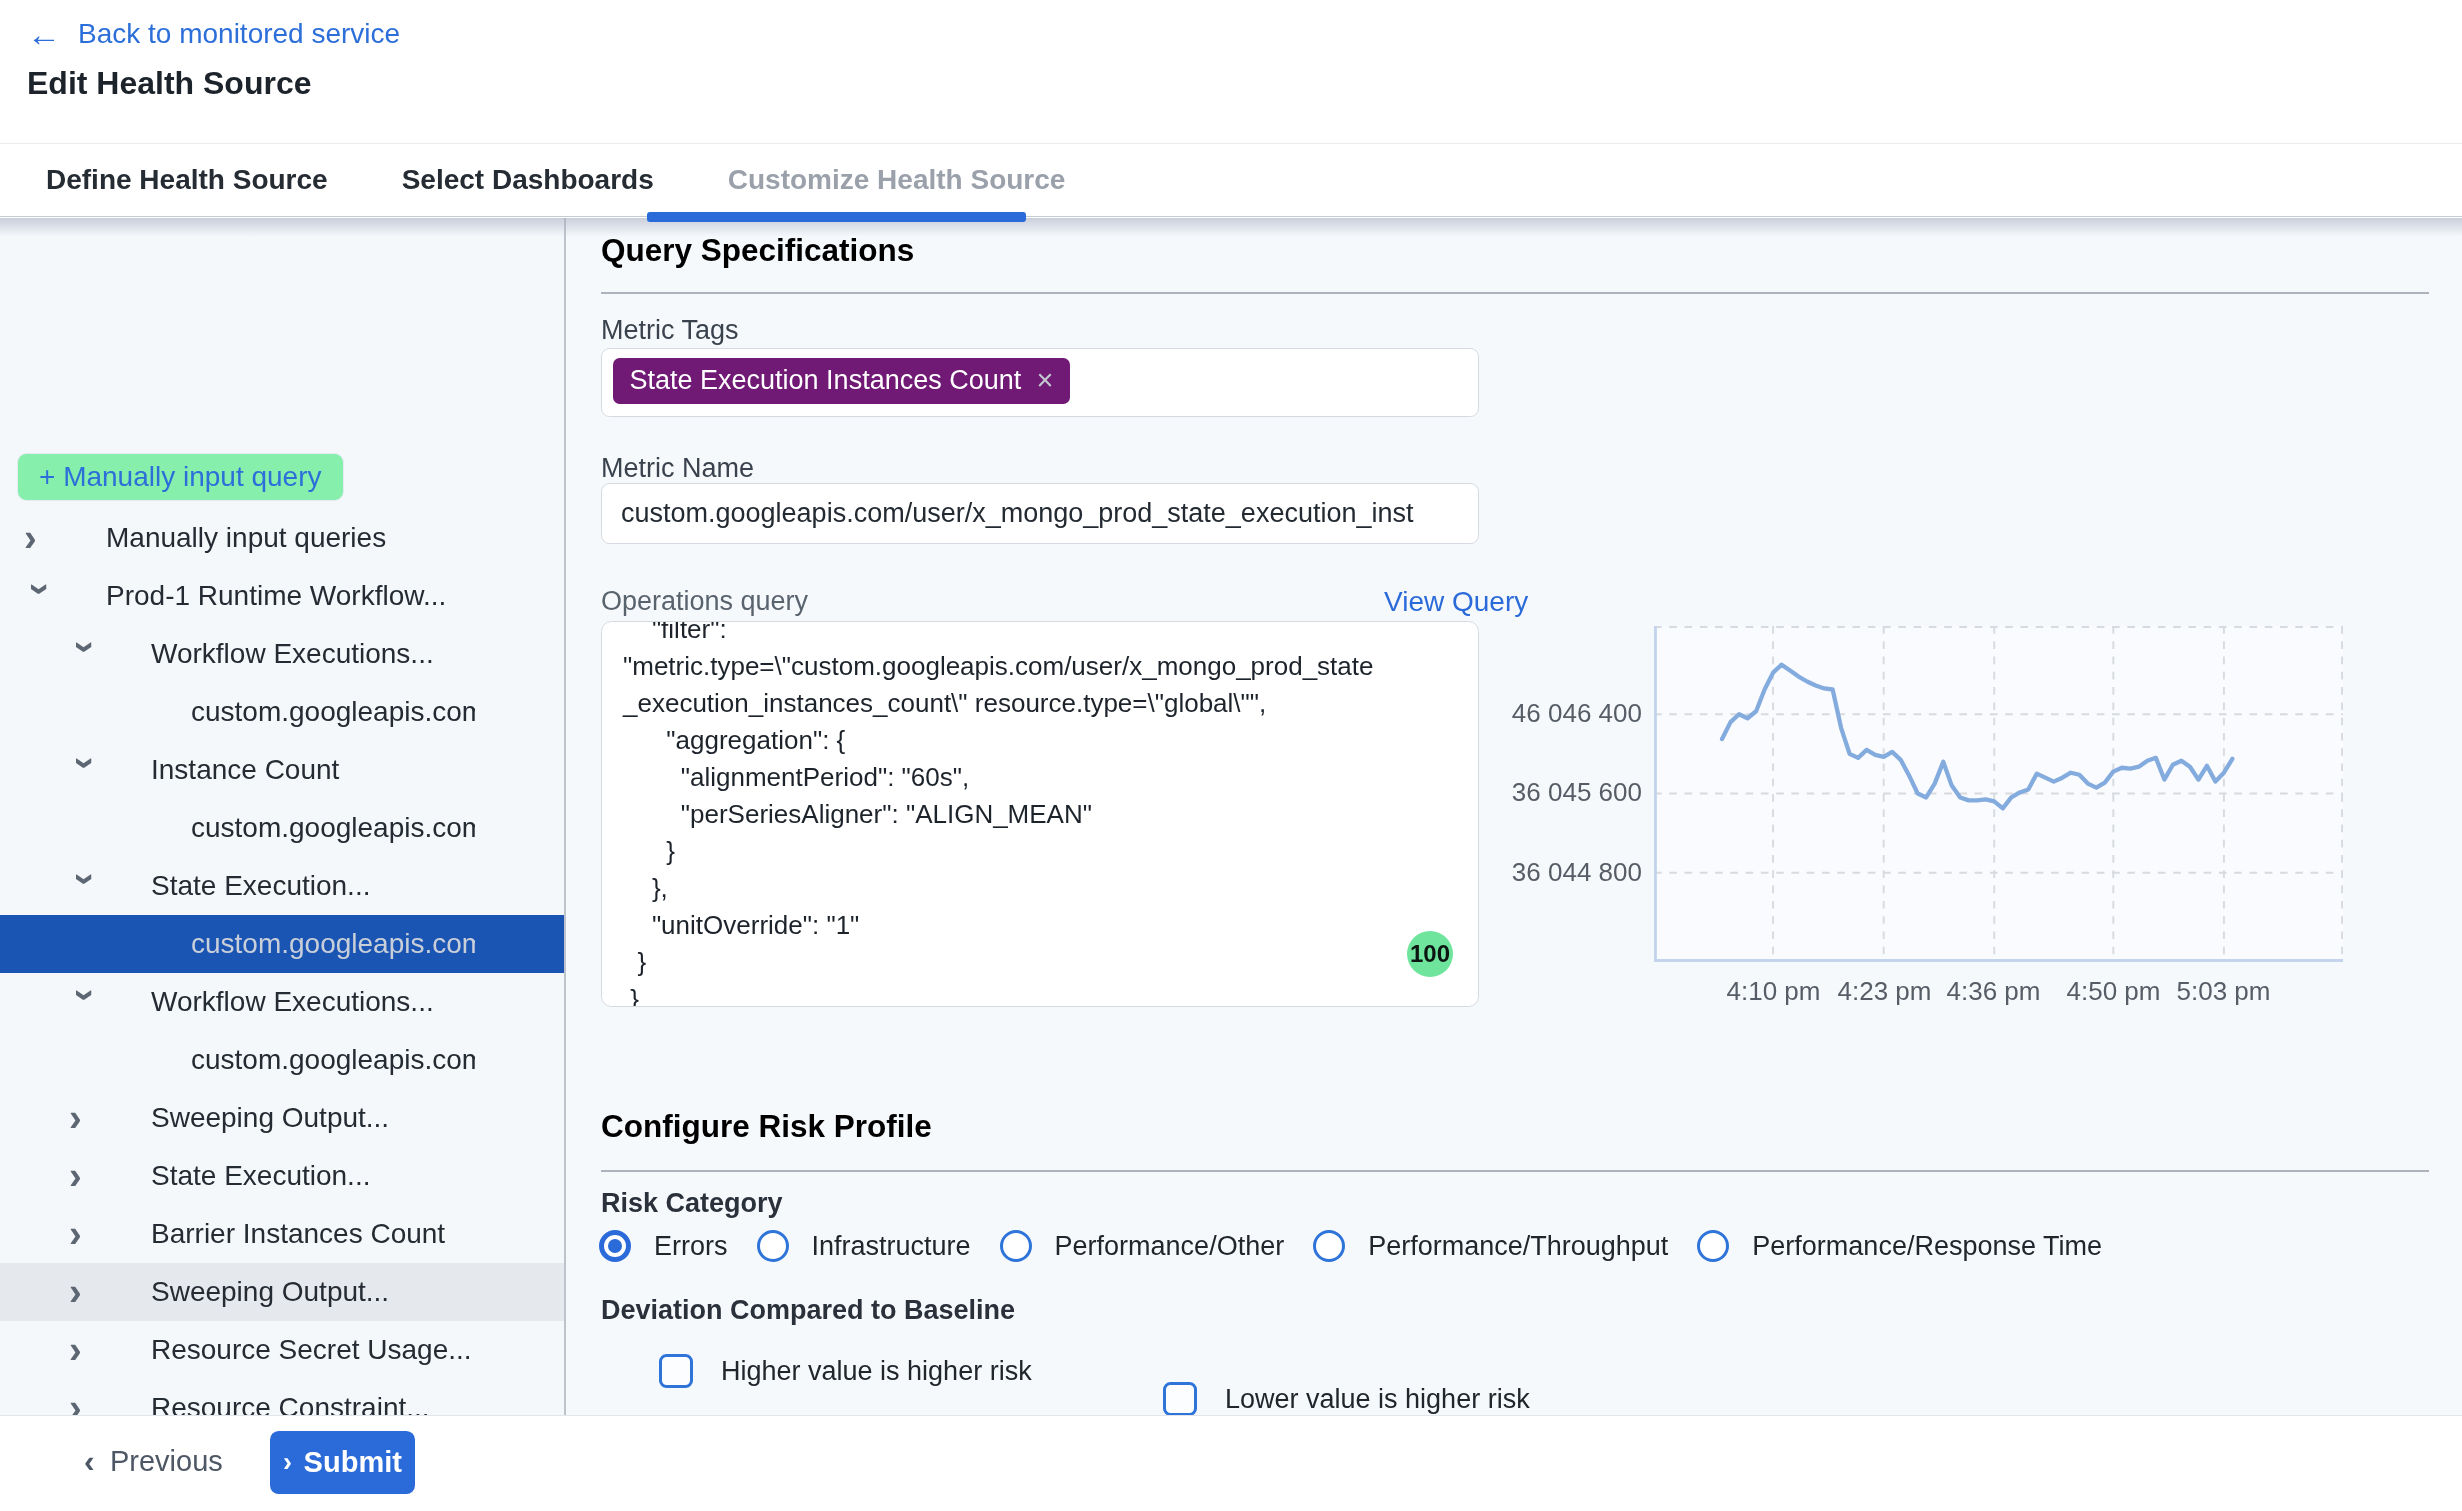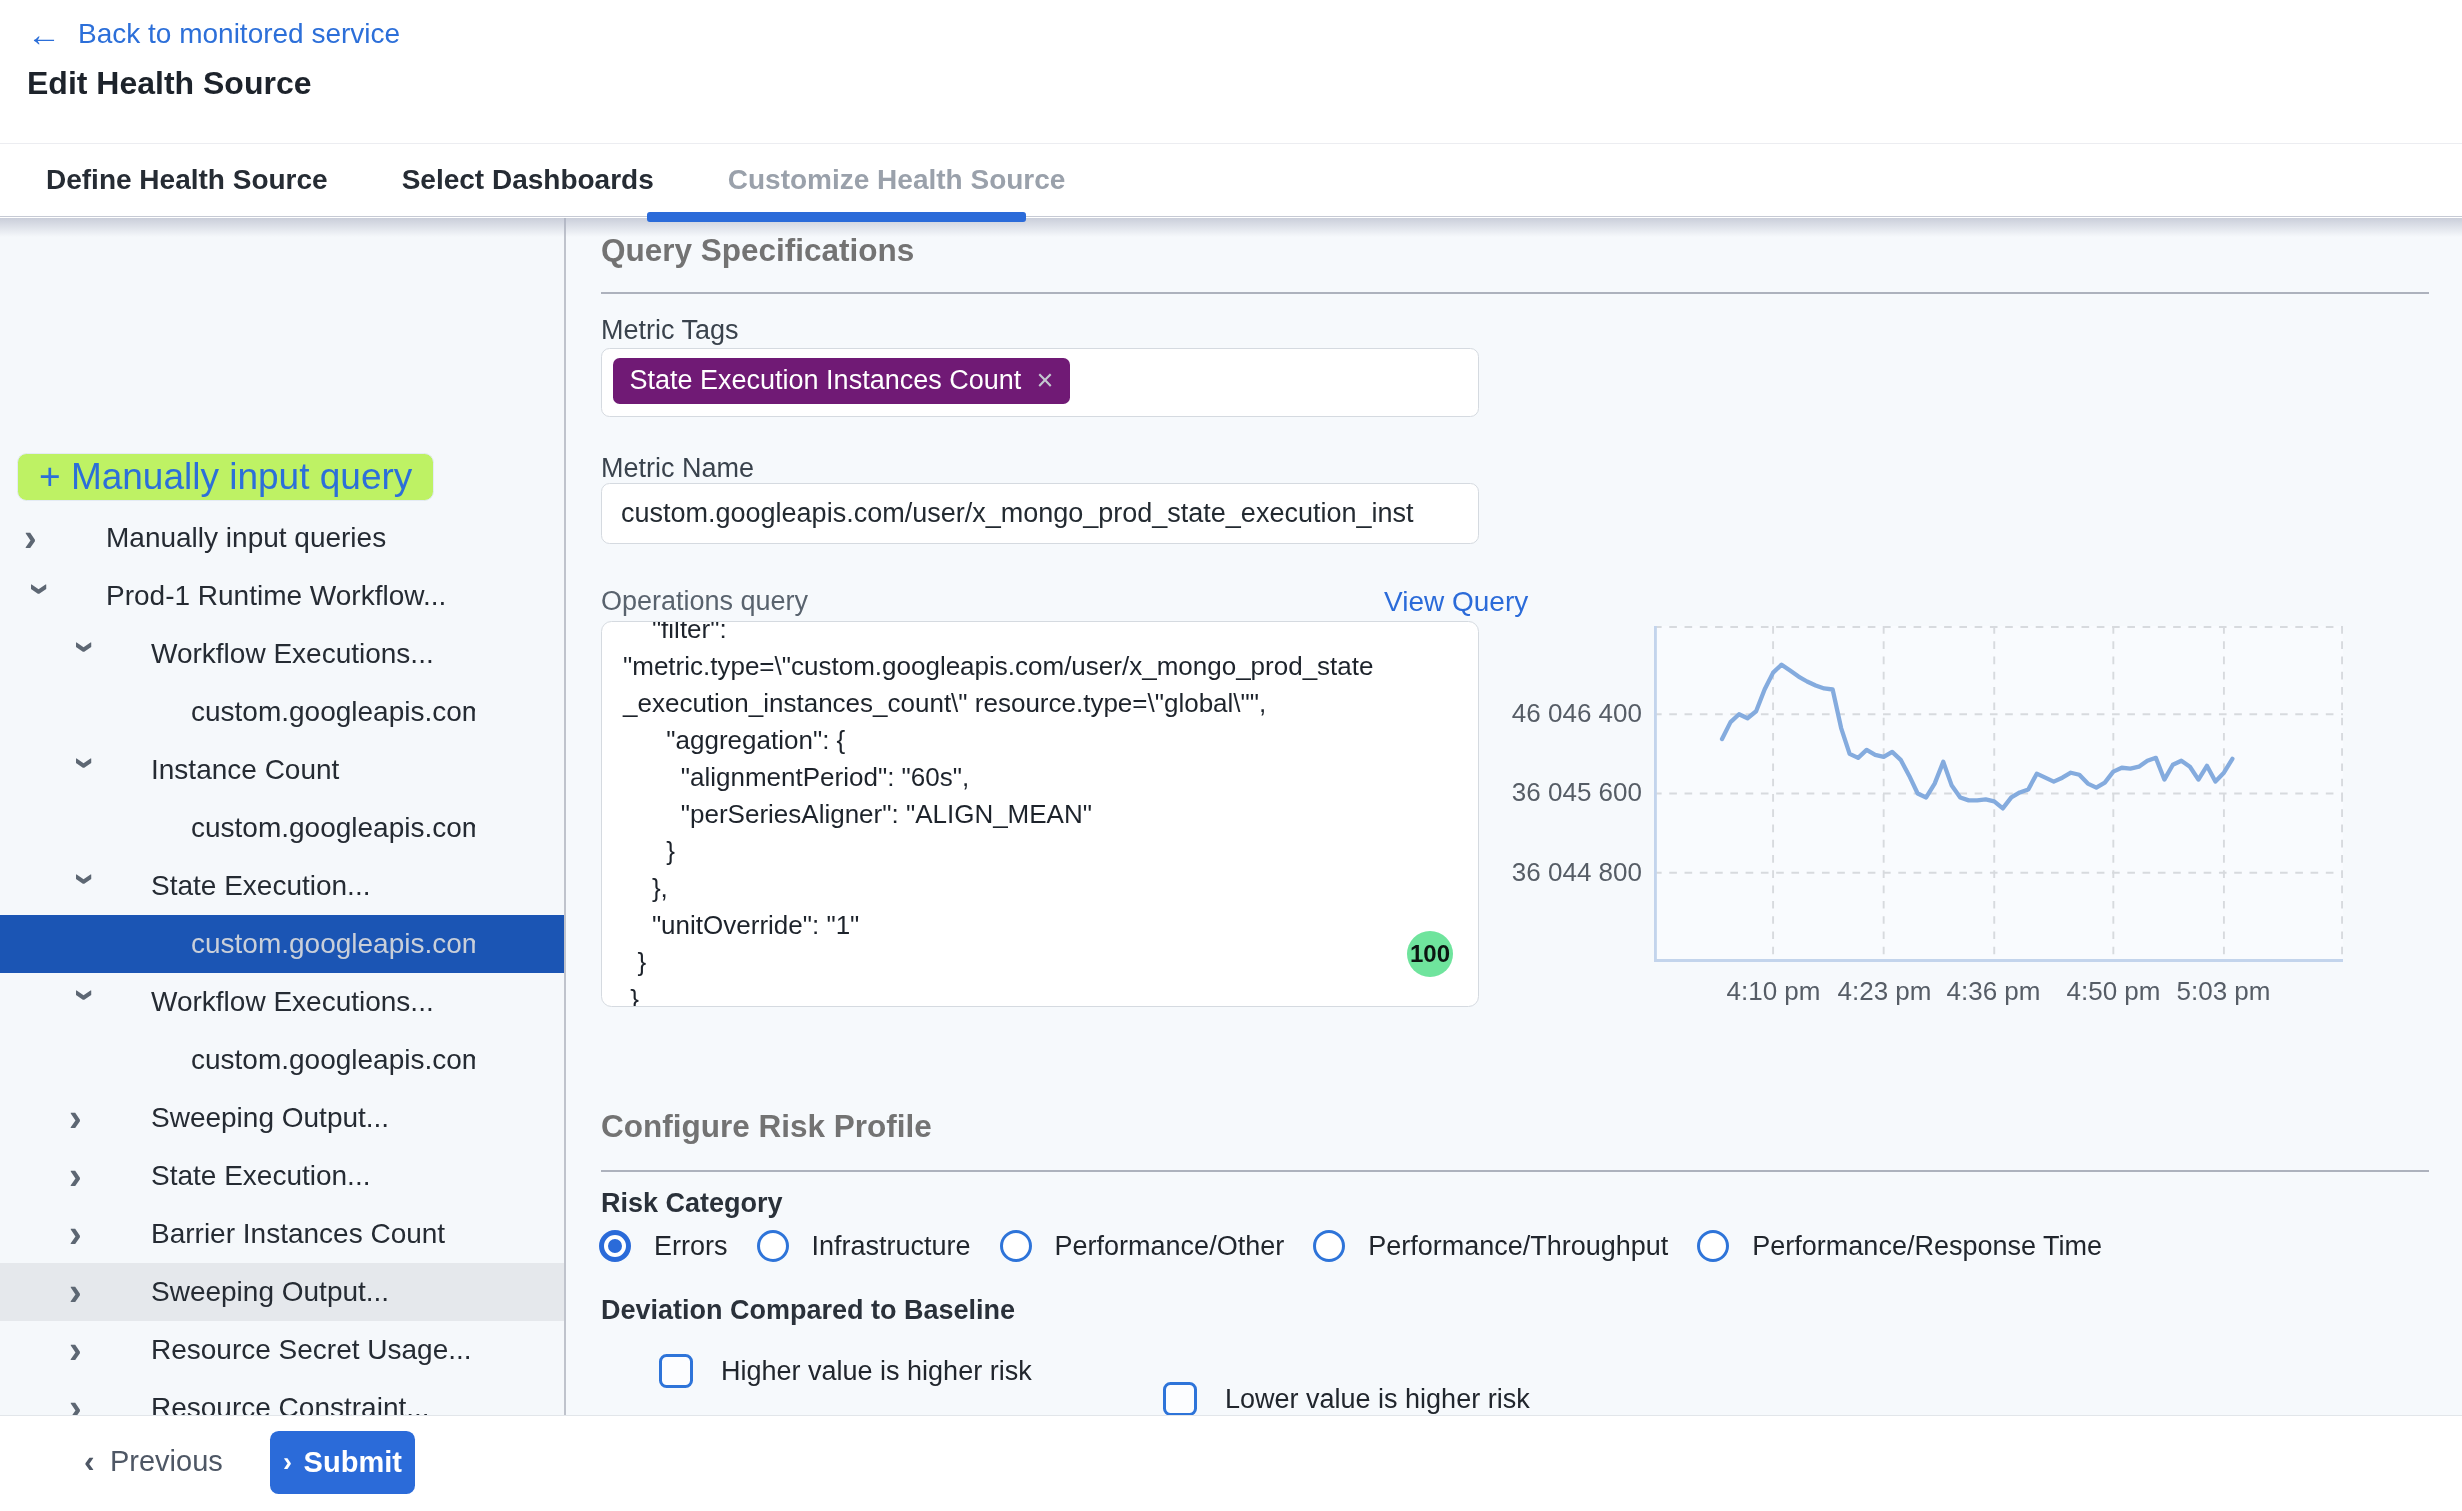--- a/index.html
+++ b/index.html
@@ -21,40 +21,40 @@
   .tab.active{color:#9aa1ab;}
   .tab-underline{position:absolute;left:647px;top:212px;width:379px;height:9.5px;border-radius:2.9px;
                  background:#2b6bd9;z-index:5;}
   .content-shadow{position:absolute;left:0;top:218px;width:2462px;height:19px;z-index:4;pointer-events:none;
                   background:linear-gradient(to bottom, rgba(166,171,190,0.55), rgba(166,171,190,0));}
 
   
   .sidebar{position:absolute;left:0;top:218px;width:564px;height:1198px;background:#f5f8fb;box-sizing:border-box;}
   .sidebar-divider{position:absolute;left:564px;top:218px;width:1.9px;height:1198px;background:#bfc3cc;}
   .add-query-btn{position:absolute;left:17px;top:235px;height:48px;padding:0 21px;display:flex;align-items:center;
-                 background:#bef264;border:1.9px solid #e4ebf4;border-radius:9.5px;color:#2c6fd9;
-                 font-size:37px;font-weight:500;cursor:pointer;box-sizing:border-box;}
+                 background:#86efac;border:1.9px solid #e4ebf4;border-radius:9.5px;color:#2c6fd9;
+                 font-size:28px;font-weight:500;cursor:pointer;box-sizing:border-box;}
   .tree{position:absolute;left:0;top:291px;width:564px;}
   .trow{height:58px;display:flex;align-items:center;cursor:pointer;box-sizing:border-box;}
   .trow.lvl0{padding-left:24px;}
   .trow.lvl1{padding-left:69px;}
   .trow.lvl2{padding-left:143px;}
   .trow.sel{background:#1b55b4;}
   .trow.sel .tlabel{color:#c9cfd9;}
   .trow.hover{background:#e5e8ec;}
   .chev{display:inline-block;width:34px;font-size:38px;line-height:29px;color:#5d6773;font-weight:600;
         transform-origin:45% 55%;}
   .chev.exp{transform:rotate(90deg);}
   .chev.none{visibility:hidden;width:0;}
   .tlabel{font-size:28px;color:#252b33;white-space:nowrap;margin-left:48px;}
   .trow.lvl2 .tlabel{max-width:284px;overflow:hidden;}
 
   
   .main{position:absolute;left:566px;top:218px;width:1896px;height:1198px;background:#f6f9fc;}
-  .h2{position:absolute;font-size:31.5px;font-weight:600;color:#737373;}
+  .h2{position:absolute;font-size:31.5px;font-weight:600;color:#000000;}
   .sec-divider{position:absolute;height:1.9px;background:#adb2bd;}
   .field-label{position:absolute;font-size:27px;font-weight:500;color:#3a434d;}
   .box{position:absolute;background:#fff;border:1.9px solid #d5dae0;border-radius:8.6px;box-sizing:border-box;}
 
   .chip{display:inline-flex;align-items:center;gap:15.3px;margin:8.6px 0 0 10.5px;background:#701a75;border-radius:6.7px;
         padding:7.6px 17px;color:#fff;font-size:27px;cursor:default;}
   .chip-close{color:#c3c9d0;font-size:29px;line-height:27px;cursor:pointer;}
 
   .metric-name-input{position:absolute;left:35px;top:265px;width:878px;height:61px;background:#fff;
         border:1.9px solid #d5dae0;border-radius:8.6px;box-sizing:border-box;padding:0 19px;

